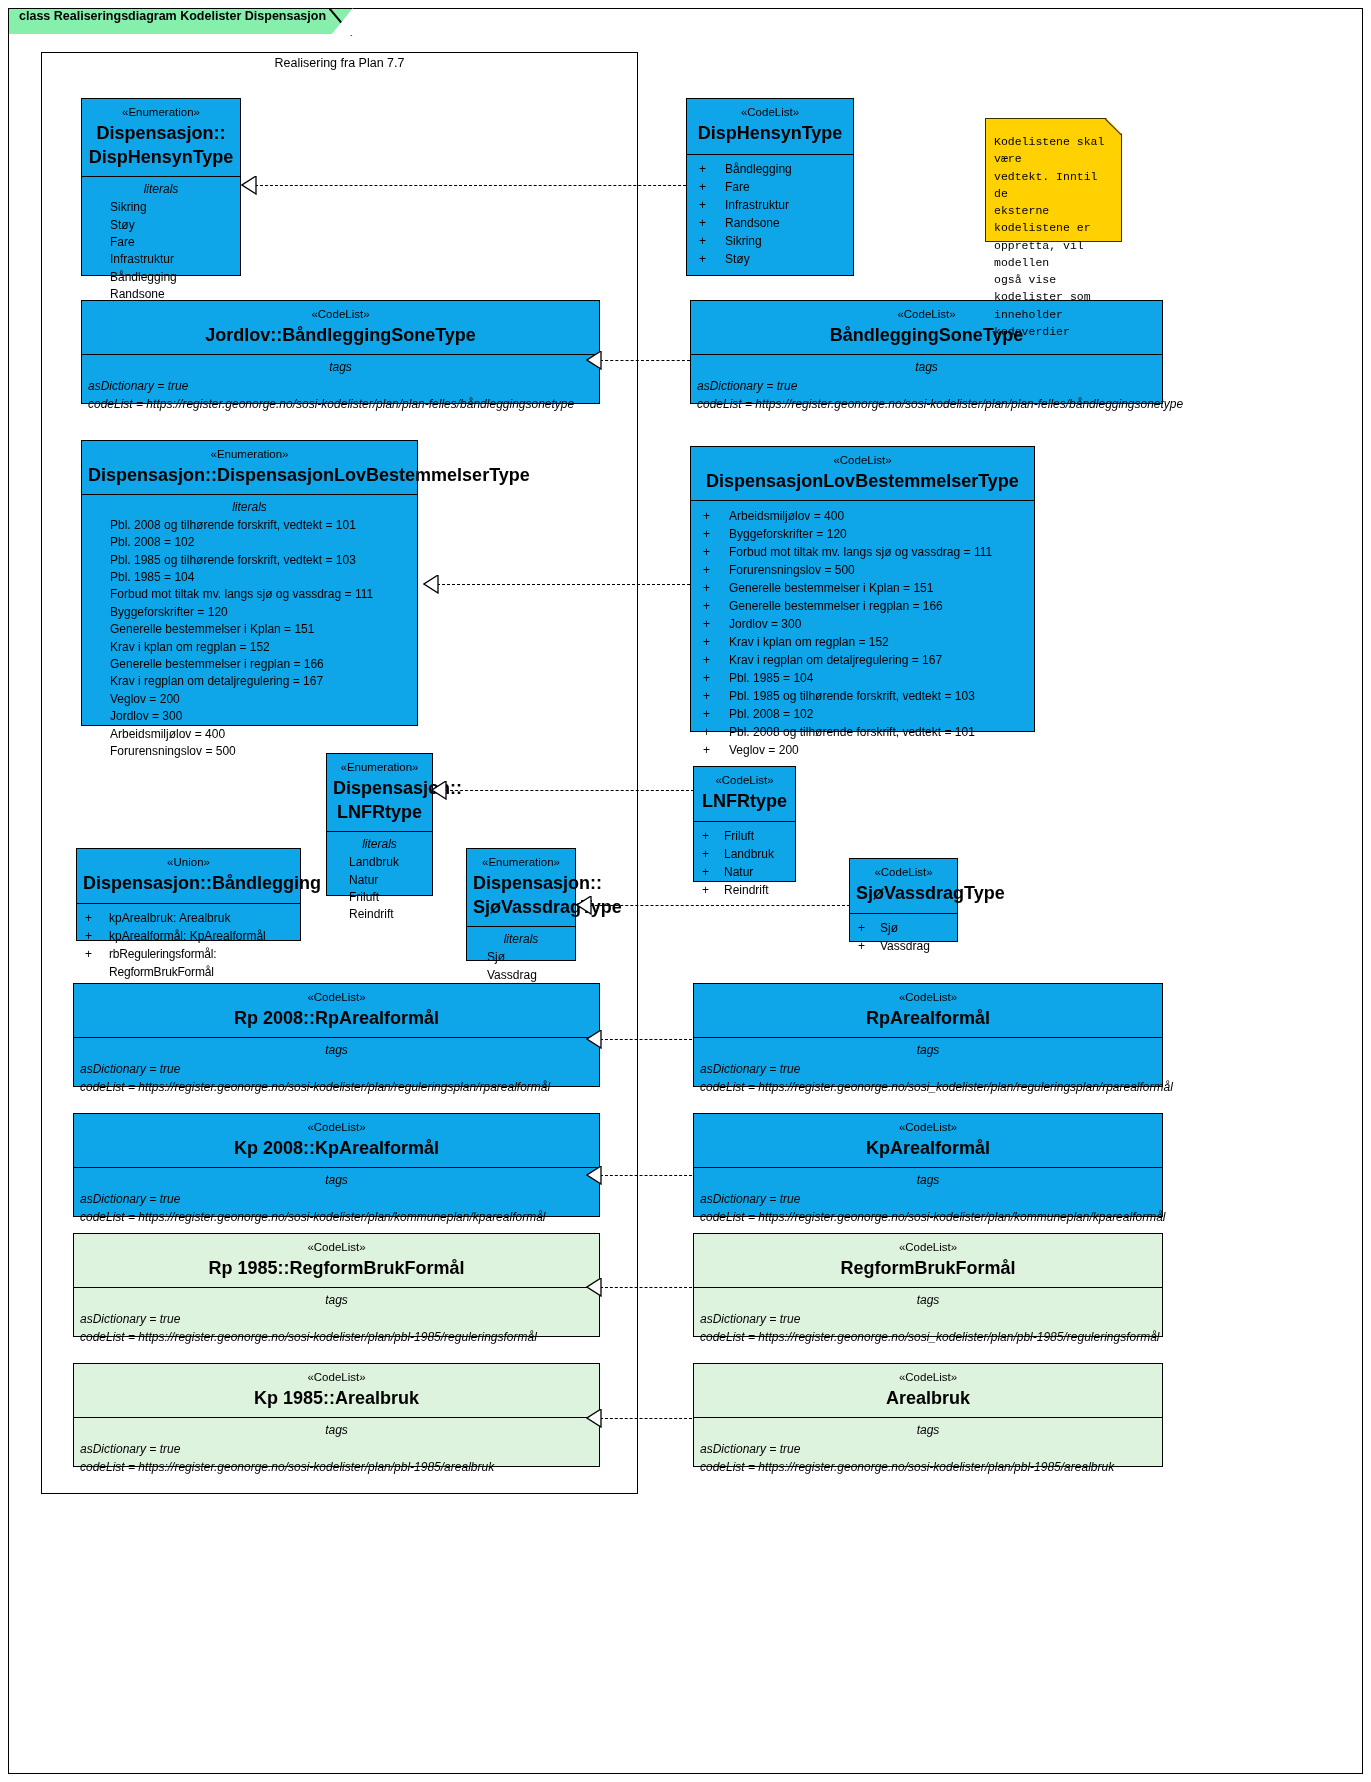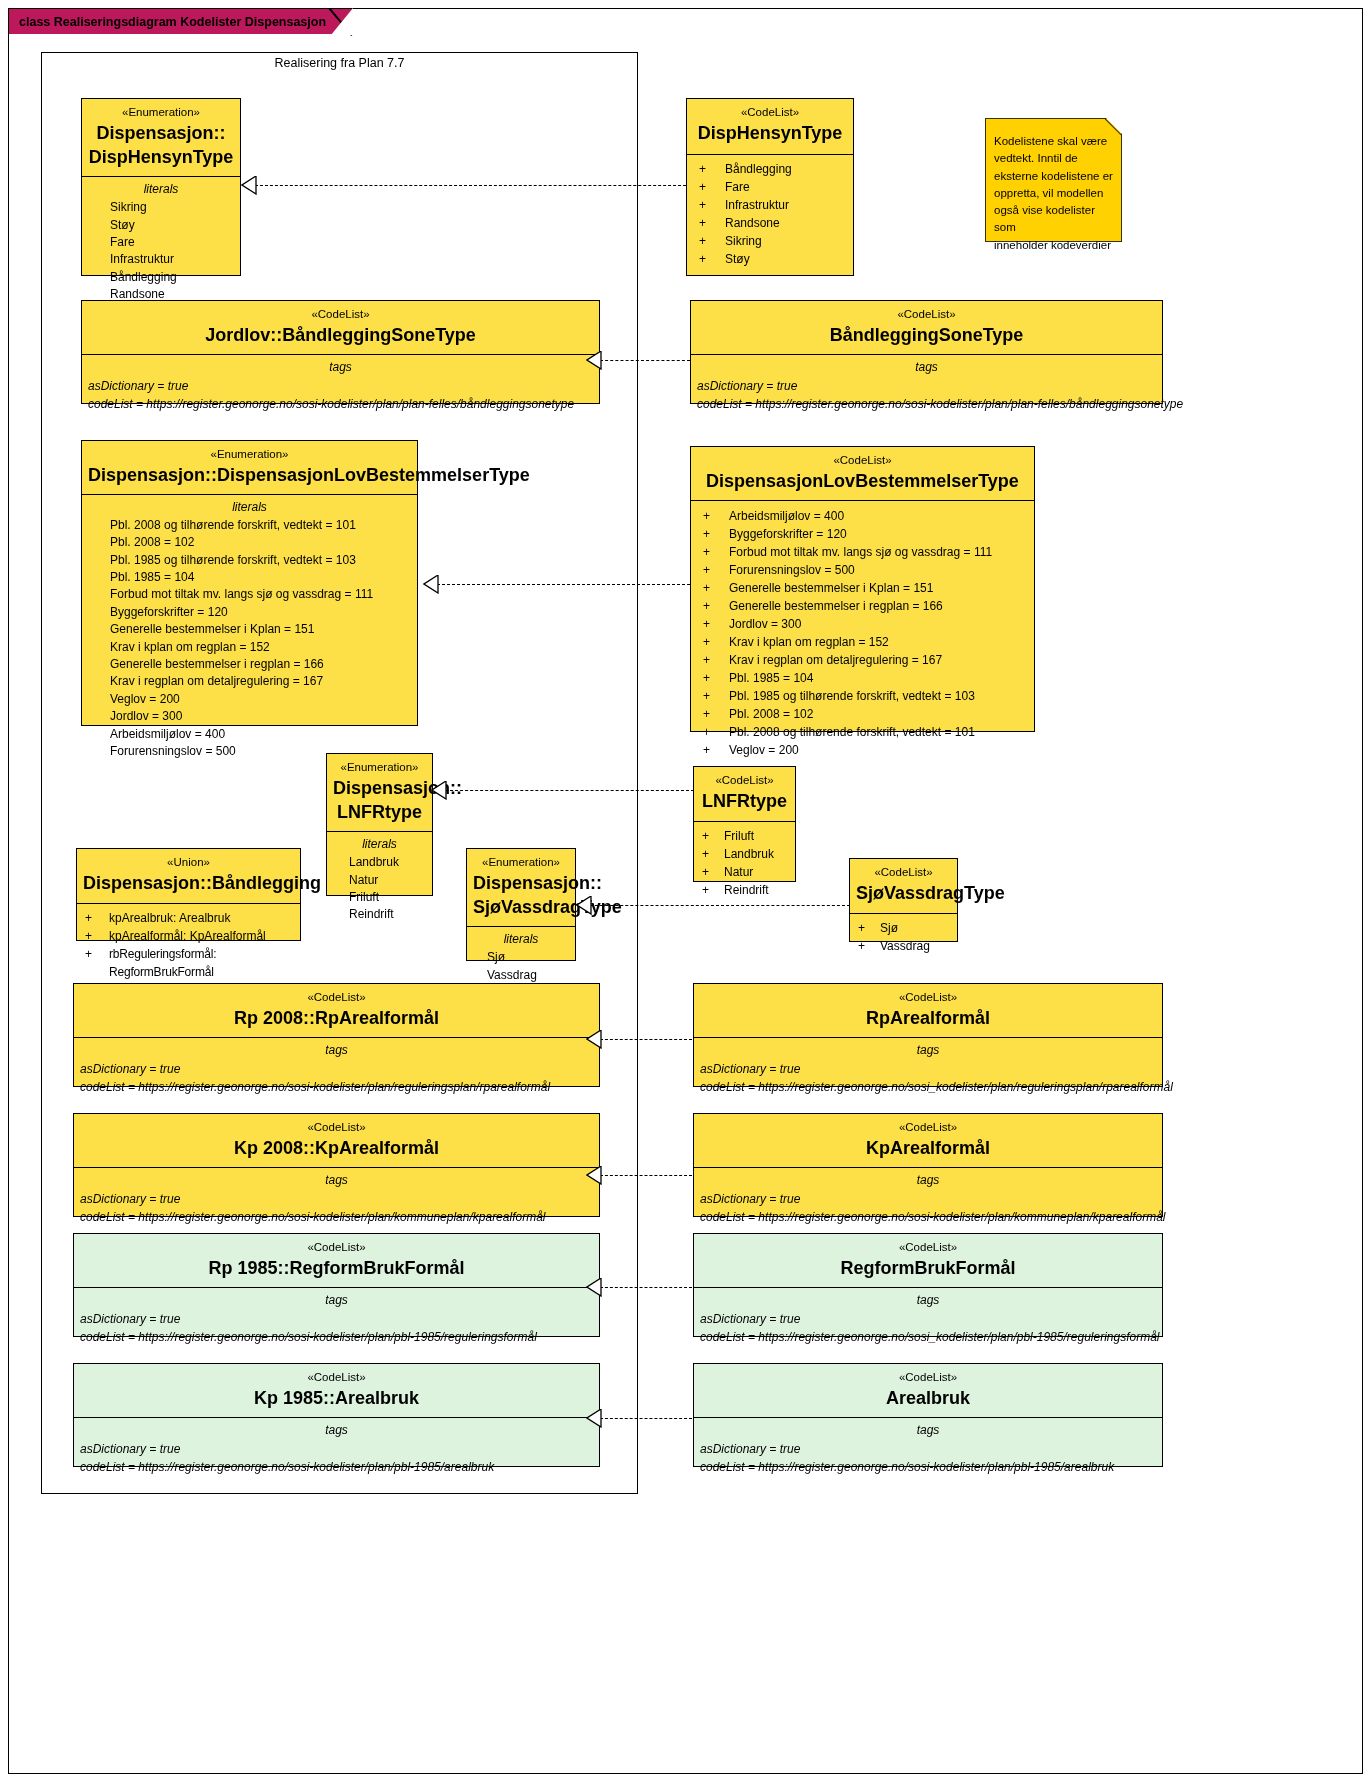--- a/index.html
+++ b/index.html
@@ -12,22 +12,22 @@
   .canvas{position:absolute;left:0;top:0;width:1371px;height:1782px;}
 
   
   .frame{
     position:absolute;left:8px;top:8px;width:1355px;height:1766px;
     border:1.5px solid #000;box-sizing:border-box;
   }
   .frame-tab{
     position:absolute;left:8px;top:8px;height:26px;
     border:1.5px solid #000;border-bottom:none;
-    background:#be185d;box-sizing:border-box;
-    display:flex;align-items:center;
+    background:#86efac;box-sizing:border-box;
+    display:flex;
     padding:0 26px 0 10px;
     font-size:12.5px;font-weight:bold;white-space:nowrap;
     z-index:4;
   }
   .frame-tab::after{
     content:"";position:absolute;right:-1px;top:-1px;
     width:0;height:0;
     border-left:22px solid transparent;
     border-bottom:27px solid #fff;
   }
@@ -47,21 +47,21 @@
     border:1.5px solid #000;box-sizing:border-box;background:transparent;
   }
   .pkg-title{
     position:absolute;left:41px;top:56px;width:597px;
     text-align:center;font-size:12.5px;
   }
 
   
   .box{
     position:absolute;border:1.3px solid #000;box-sizing:border-box;
-    background:#fde047;z-index:2;
+    background:#0ea5e9;z-index:2;
   }
   .box.green{background:#ddf3dd;}
   .box .hdr{
     padding:6px 6px 7px 6px;text-align:center;line-height:1.35;
     border-bottom:1.3px solid #000;
   }
   .box .hdr .stereo{font-size:11.5px;}
   .box .hdr .nm{font-size:18px;font-weight:bold;}
   .box .sec-label{
     text-align:center;font-style:italic;font-size:12px;padding:5px 0 3px 0;
@@ -82,21 +82,21 @@
     border-left:16px solid transparent;border-top:16px solid #fff;
   }
   .note .fold2{
     position:absolute;right:-1px;top:-1px;width:17px;height:17px;overflow:hidden;
   }
   .note .fold2::before{
     content:"";position:absolute;left:0;top:0;width:26px;height:1.3px;
     background:#3a3000;transform:rotate(45deg);transform-origin:left top;
   }
   .note .ntxt{
-    padding:14px 8px 6px 8px;font-size:11.5px;line-height:1.5;
+    padding:14px 8px 6px 8px;font-size:11.5px;line-height:1.5;font-family:Liberation Mono, monospace;
   }
 
   
   .conn{position:absolute;height:0;border-top:1.4px dashed #000;z-index:1;}
   .tri-wrap{position:absolute;z-index:3;}
   .tri-wrap svg{display:block;}
 </style>
 </head>
 <body>
 

